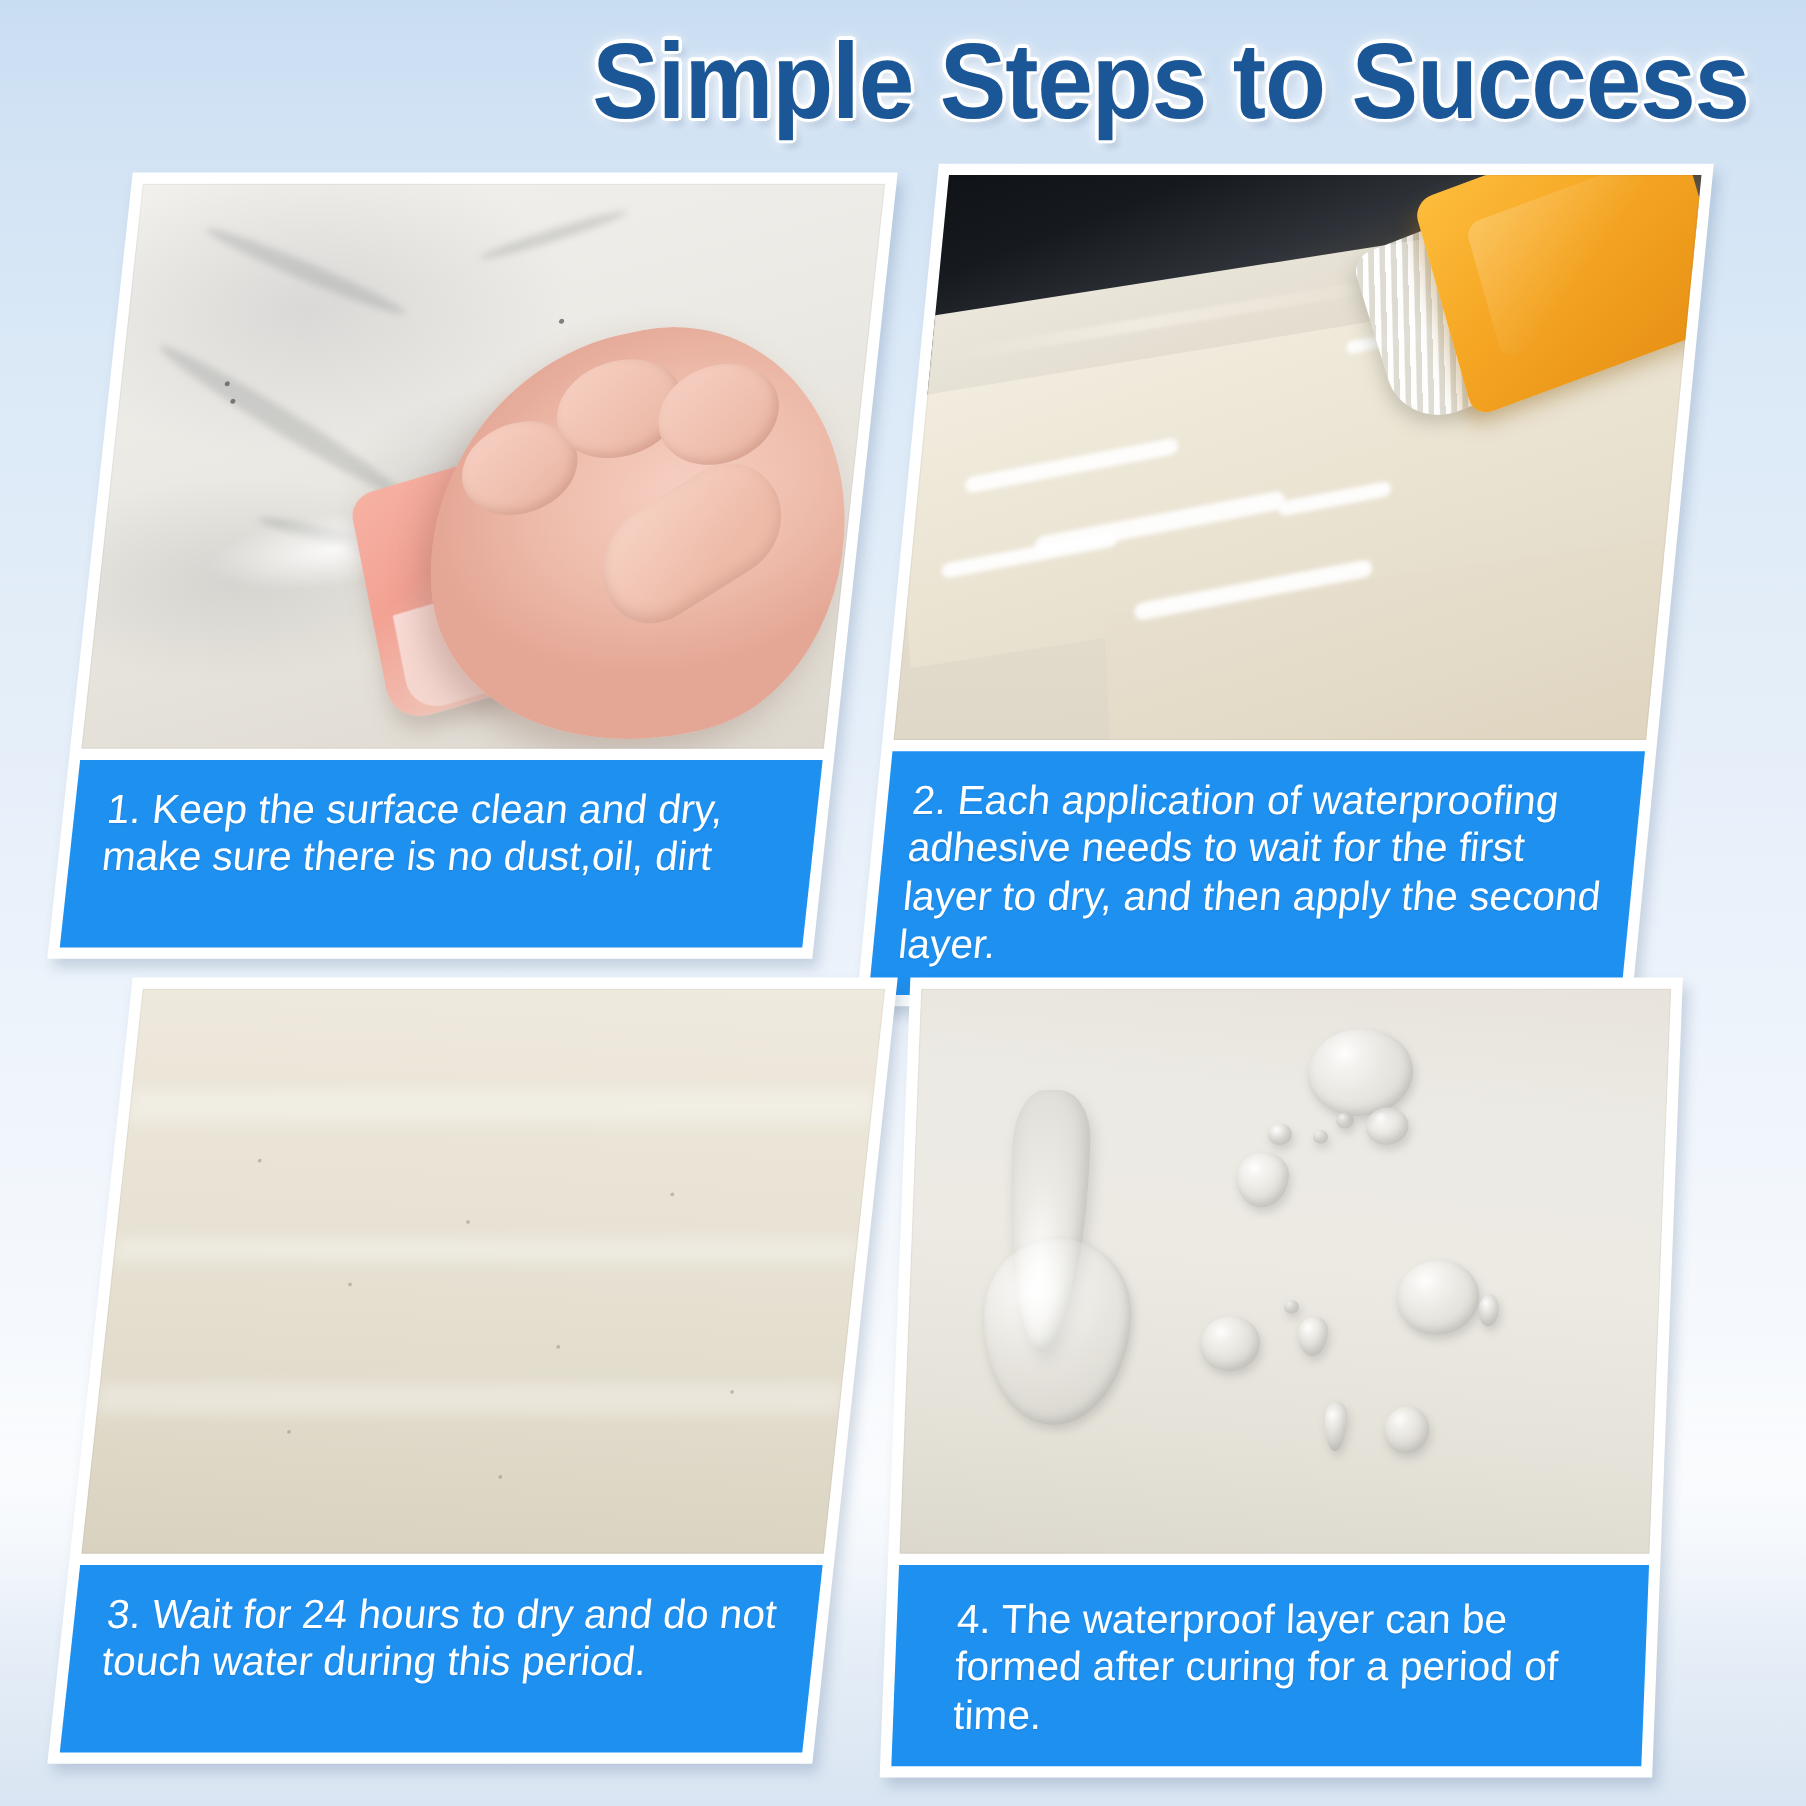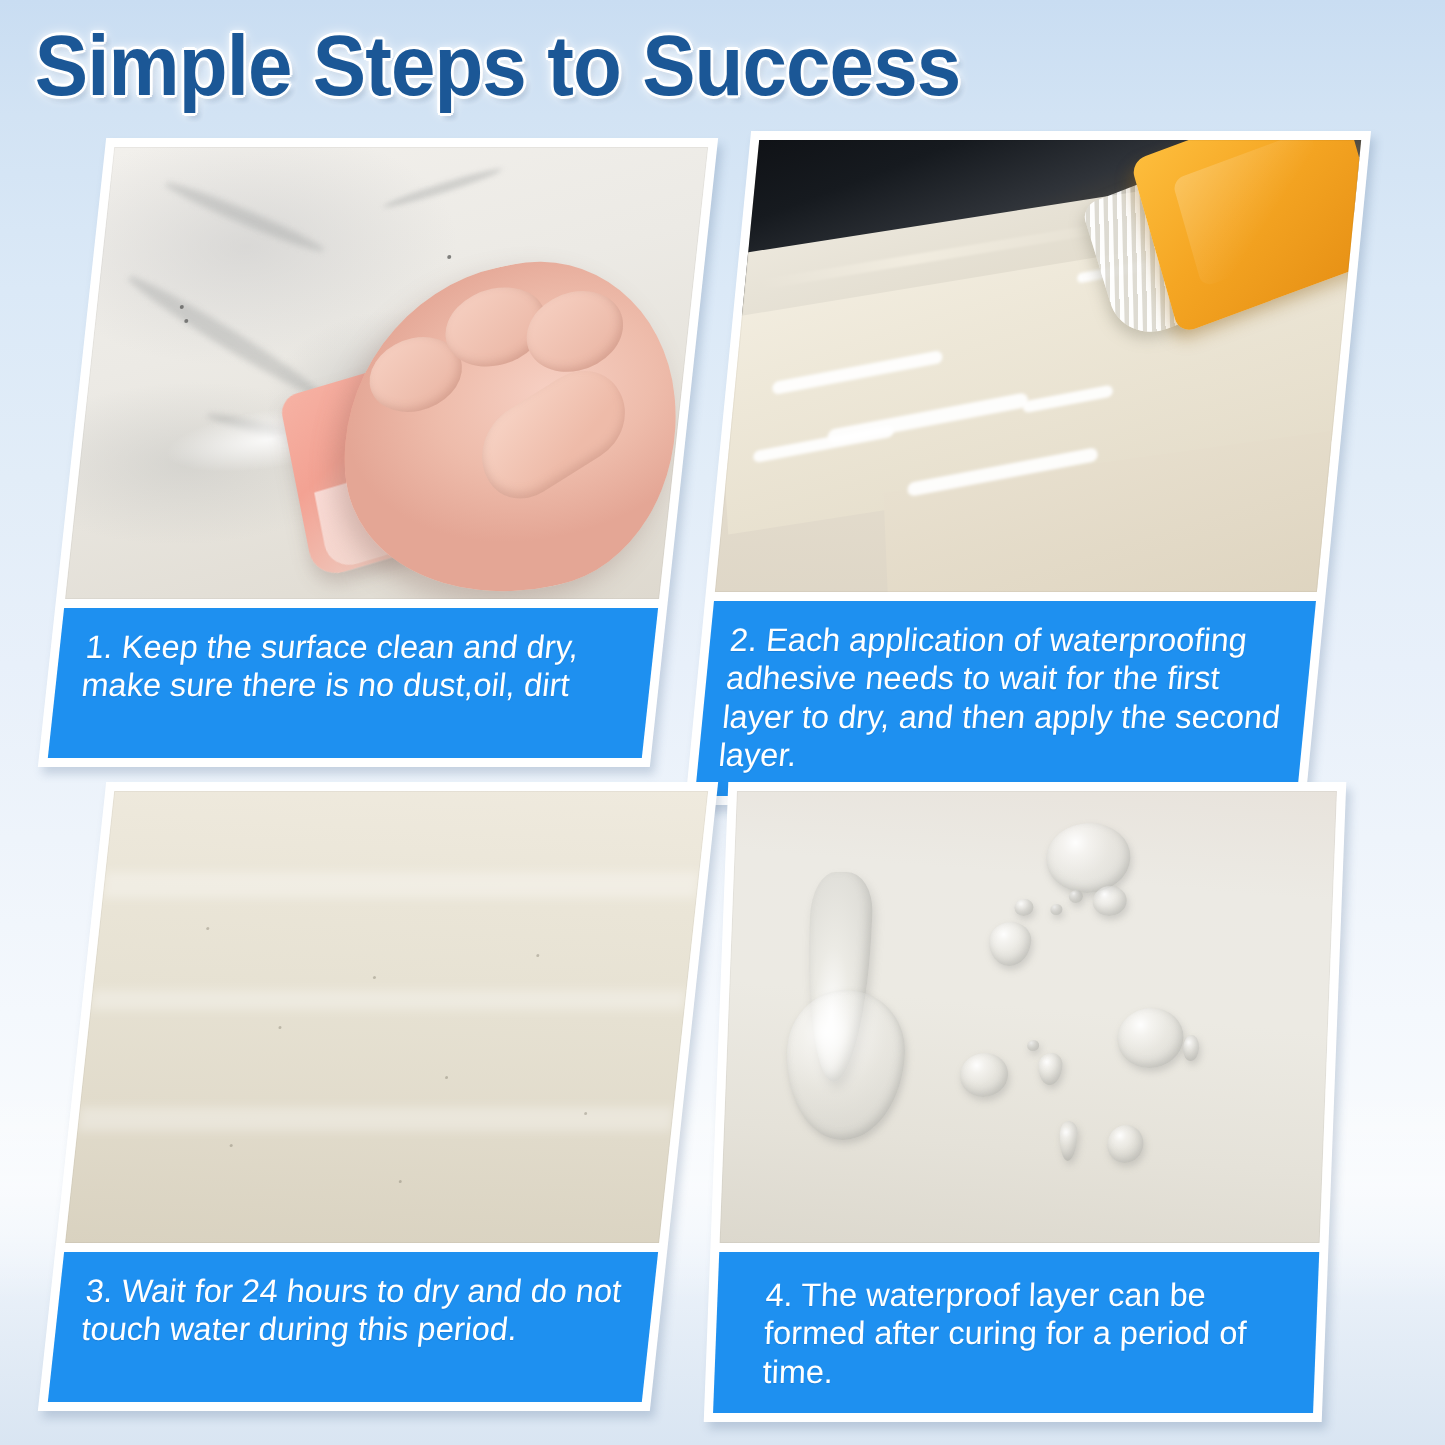--- a/index.html
+++ b/index.html
@@ -38,21 +38,21 @@
     background: linear-gradient(to bottom, rgba(255,255,255,0) 0%, rgba(255,255,255,0.55) 45%, rgba(255,255,255,0.30) 75%, rgba(255,255,255,0) 100%);
     pointer-events: none;
   }
 
   
   .title-wrap {
     position: absolute;
     top: 16px;
     left: 0;
     width: 1434px;
-    text-align: left;
+    text-align: right;
   }
   .title {
     display: inline-block;
     font-family: "Liberation Sans", sans-serif;
     font-size: 86px;
     font-weight: bold;
     letter-spacing: -1px;
     color: #1b5796;
     transform: scaleX(0.93);
     transform-origin: center;

